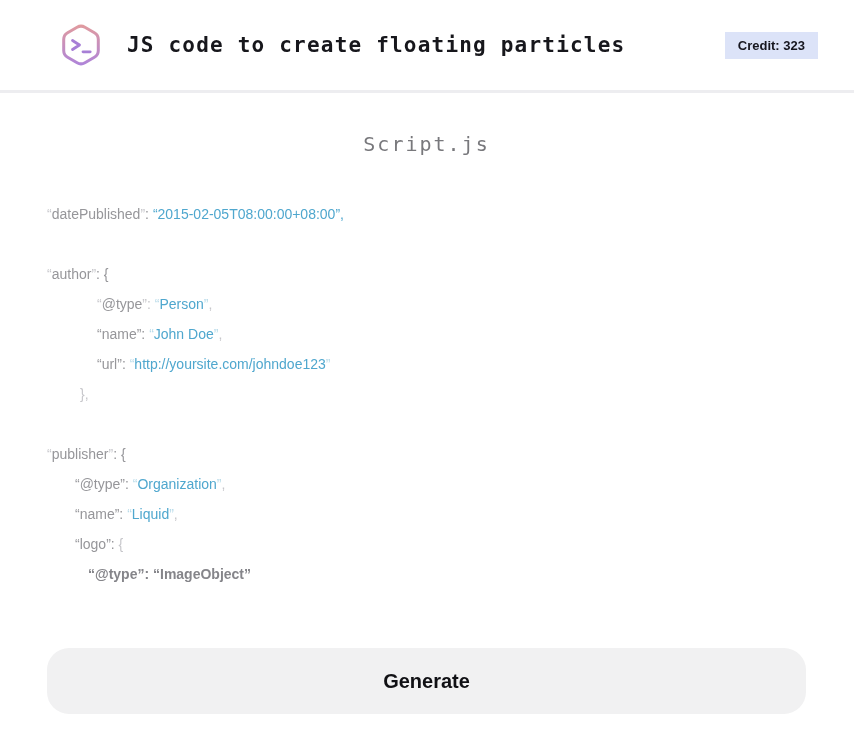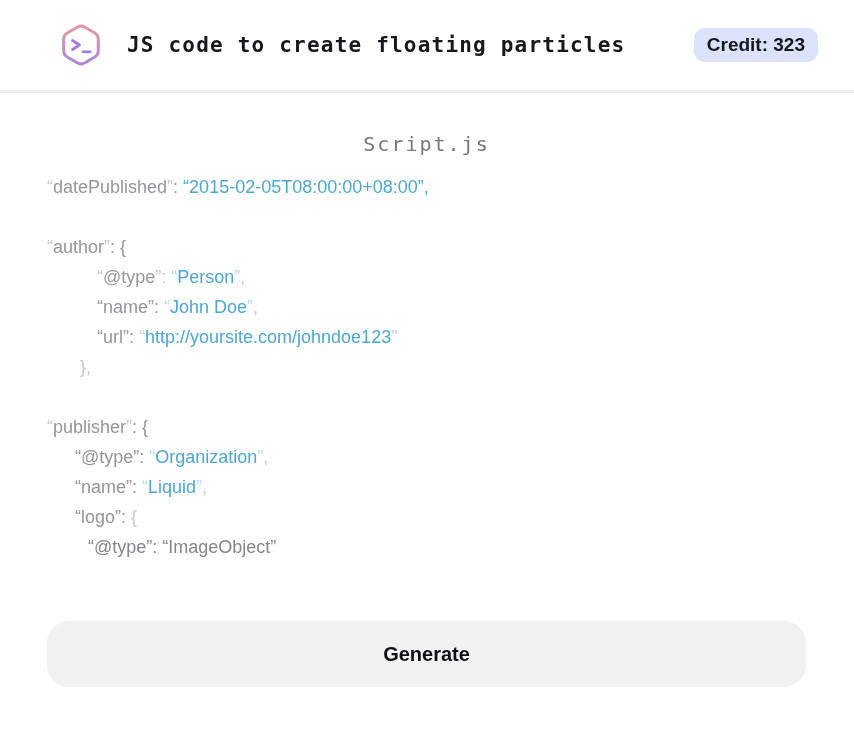--- a/index.html
+++ b/index.html
@@ -22,45 +22,45 @@
   .logo svg { display: block; }
   .title {
     font-family: "DejaVu Sans Mono", monospace;
     font-size: 21px; font-weight: 700; letter-spacing: 1.2px;
     color: #17171c; white-space: nowrap;
   }
   .credit {
     margin-left: auto;
     background: var(--badge-bg, #dce3f8);
     color: var(--badge-text, #16161f);
-    font-size: 19px; font-weight: 700;
-    padding: 6px 13px; border-radius: 11px;
+    font-size: 13px; font-weight: 700;
+    padding: 6px 13px; border-radius: 0;
     white-space: nowrap;
   }
 
   
   .main { padding: 38px 48px 0 47px; }
   .filename {
     font-family: "DejaVu Sans Mono", monospace;
     font-size: 20px; font-weight: 500; letter-spacing: 2px;
     color: #78787c;
     line-height: 26px;
     text-align: center;
   }
   .code {
-    margin-top: 15px;
-    font-size: 18px; line-height: 30px;
+    margin-top: 42px;
+    font-size: 14px; line-height: 30px;
     white-space: pre;
   }
   .code-line { min-height: 30px; }
   .tok-k  { color: var(--key-gray, #96969a); }
   .tok-q  { color: var(--faded-gray, #c7c7cb); }
   .tok-v  { color: var(--accent-blue, #4fa7ce); }
   .tok-vq { color: var(--accent-blue-faded, #b8dbe9); }
-  .tok-d  { color: var(--dark-gray, #85858a); }
+  .tok-d  { color: var(--dark-gray, #85858a); font-weight: bold; }
 
   .generate {
     display: block;
     width: 100%;
     margin-top: 59px;
     height: 66px;
     background: var(--button-bg, #f1f1f2);
     border: none; border-radius: 22px;
     font-family: "Liberation Sans", sans-serif;
     font-size: 20px; font-weight: 700; color: #101014;

